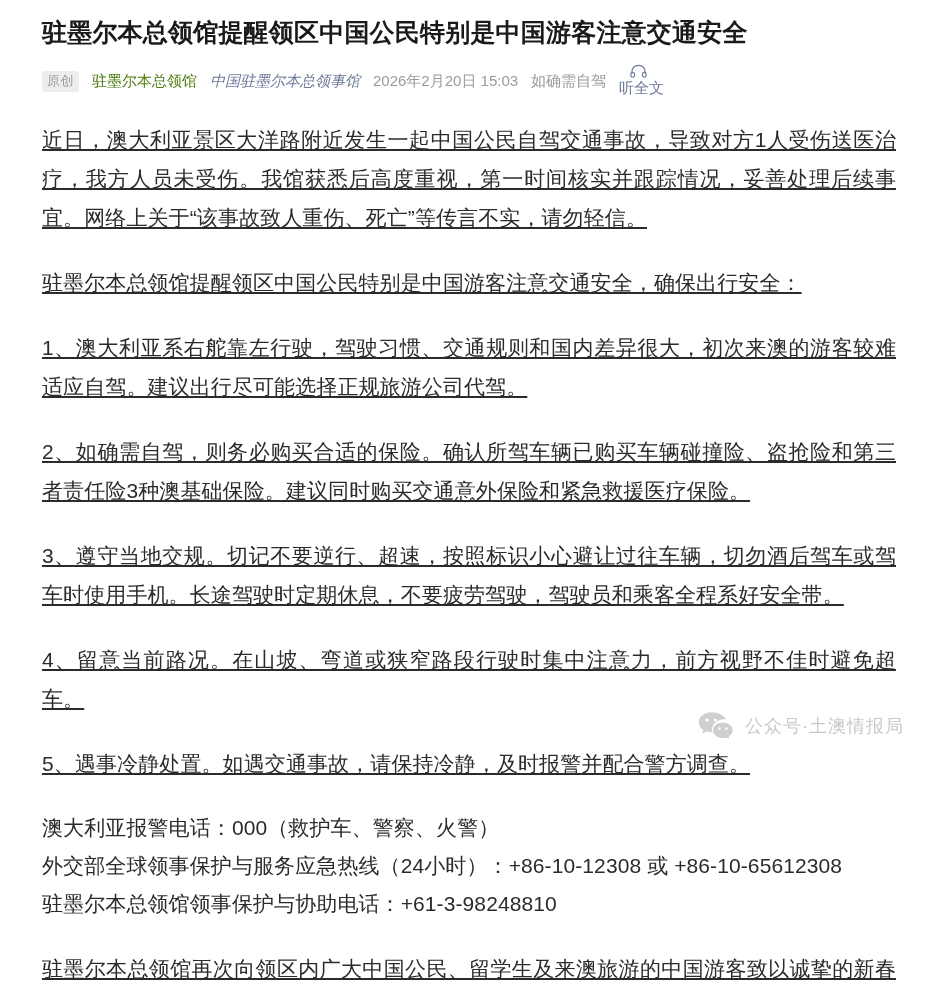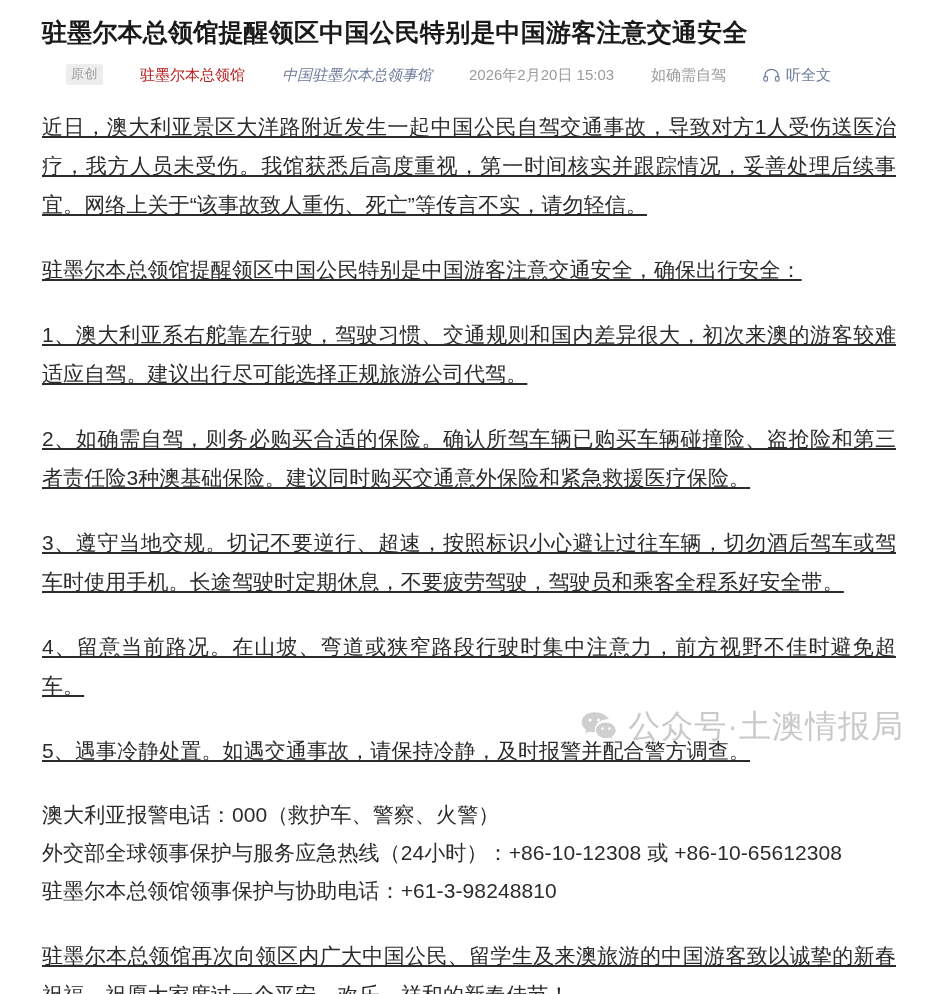--- a/index.html
+++ b/index.html
@@ -39,43 +39,44 @@
   .meta {
     display: flex;
     align-items: center;
     flex-wrap: nowrap;
     margin-top: 14px;
     font-size: 15px;
     line-height: 20px;
     color: #9a9a9a;
     white-space: nowrap;
   }
-  .meta > * { margin-right: 13px; margin-left: 24px; }
+  .meta > * { margin-right: 13px; }
   .meta > *:last-child { margin-right: 0; }
 
   .badge-original {
     display: inline-block;
     background: #ededed;
     color: #9c9c9c;
     font-size: 13px;
     line-height: 14px;
     padding: 3px 5px 4px 5px;
     border-radius: 3px;
     letter-spacing: 0.5px;
   }
-  .meta-author { color: #b91c1c; }
+  .meta-author { color: #4d7c0f; }
   .meta-account { color: #6b7a99; font-style: italic; }
   .meta-date { color: #9a9a9a; }
   .meta-location { color: #9a9a9a; }
 
   .listen {
     display: inline-flex;
     align-items: center;
     color: #6b7a99;
     cursor: pointer;
+    flex-direction: column;
   }
   .listen .hp-icon {
     display: inline-block;
     width: 17px;
     height: 14px;
     margin-right: 6px;
     flex: 0 0 auto;
   }
   .listen .hp-icon svg { display: block; }
   .listen-label { color: #6b7a99; }
@@ -109,21 +110,21 @@
   }
 
   
   .watermark {
     position: absolute;
     right: 34px;
     bottom: 14px;
     display: flex;
     align-items: center;
     color: #c9c9c9;
-    font-size: 32px;
+    font-size: 18px;
     line-height: 32px;
     letter-spacing: 1px;
     pointer-events: none;
     user-select: none;
   }
   .watermark .wc-icon {
     display: inline-block;
     width: 38px;
     height: 32px;
     margin-right: 10px;

